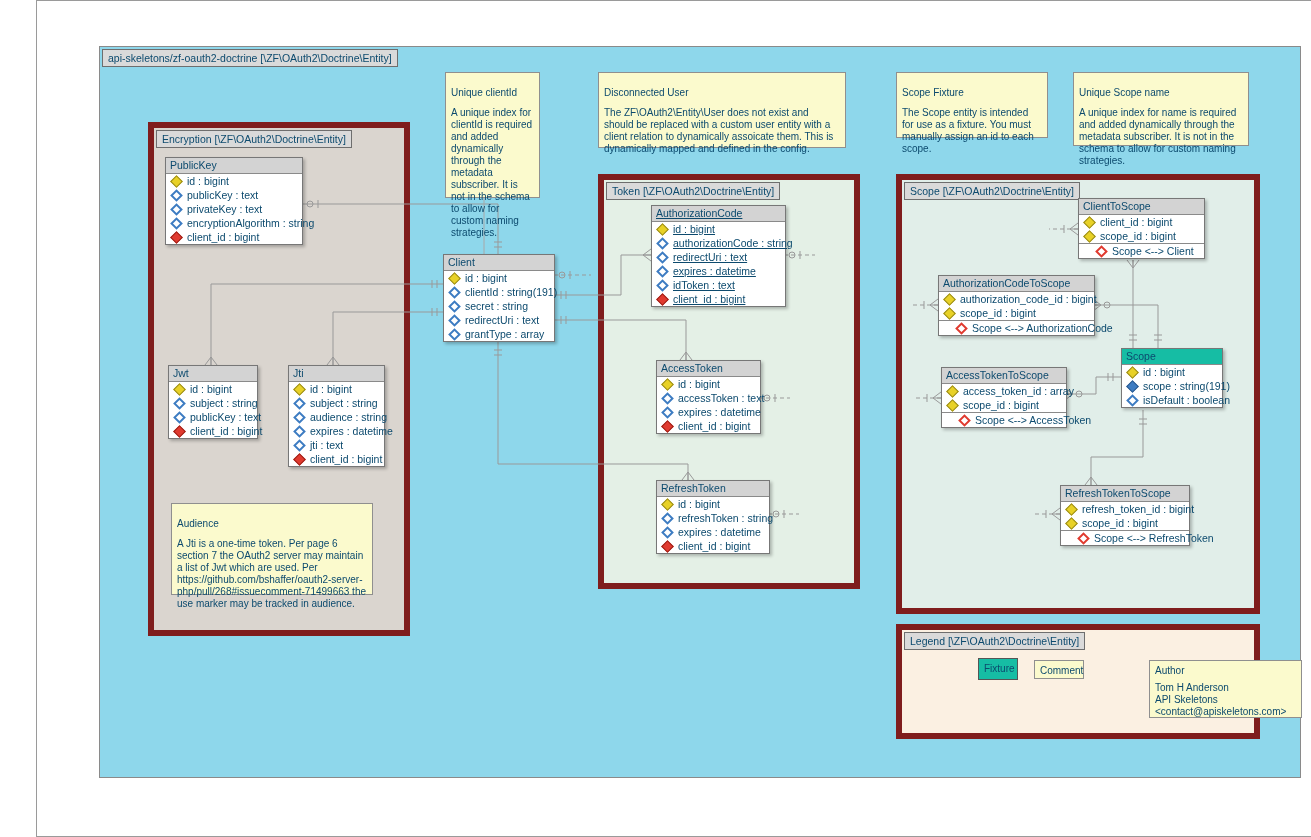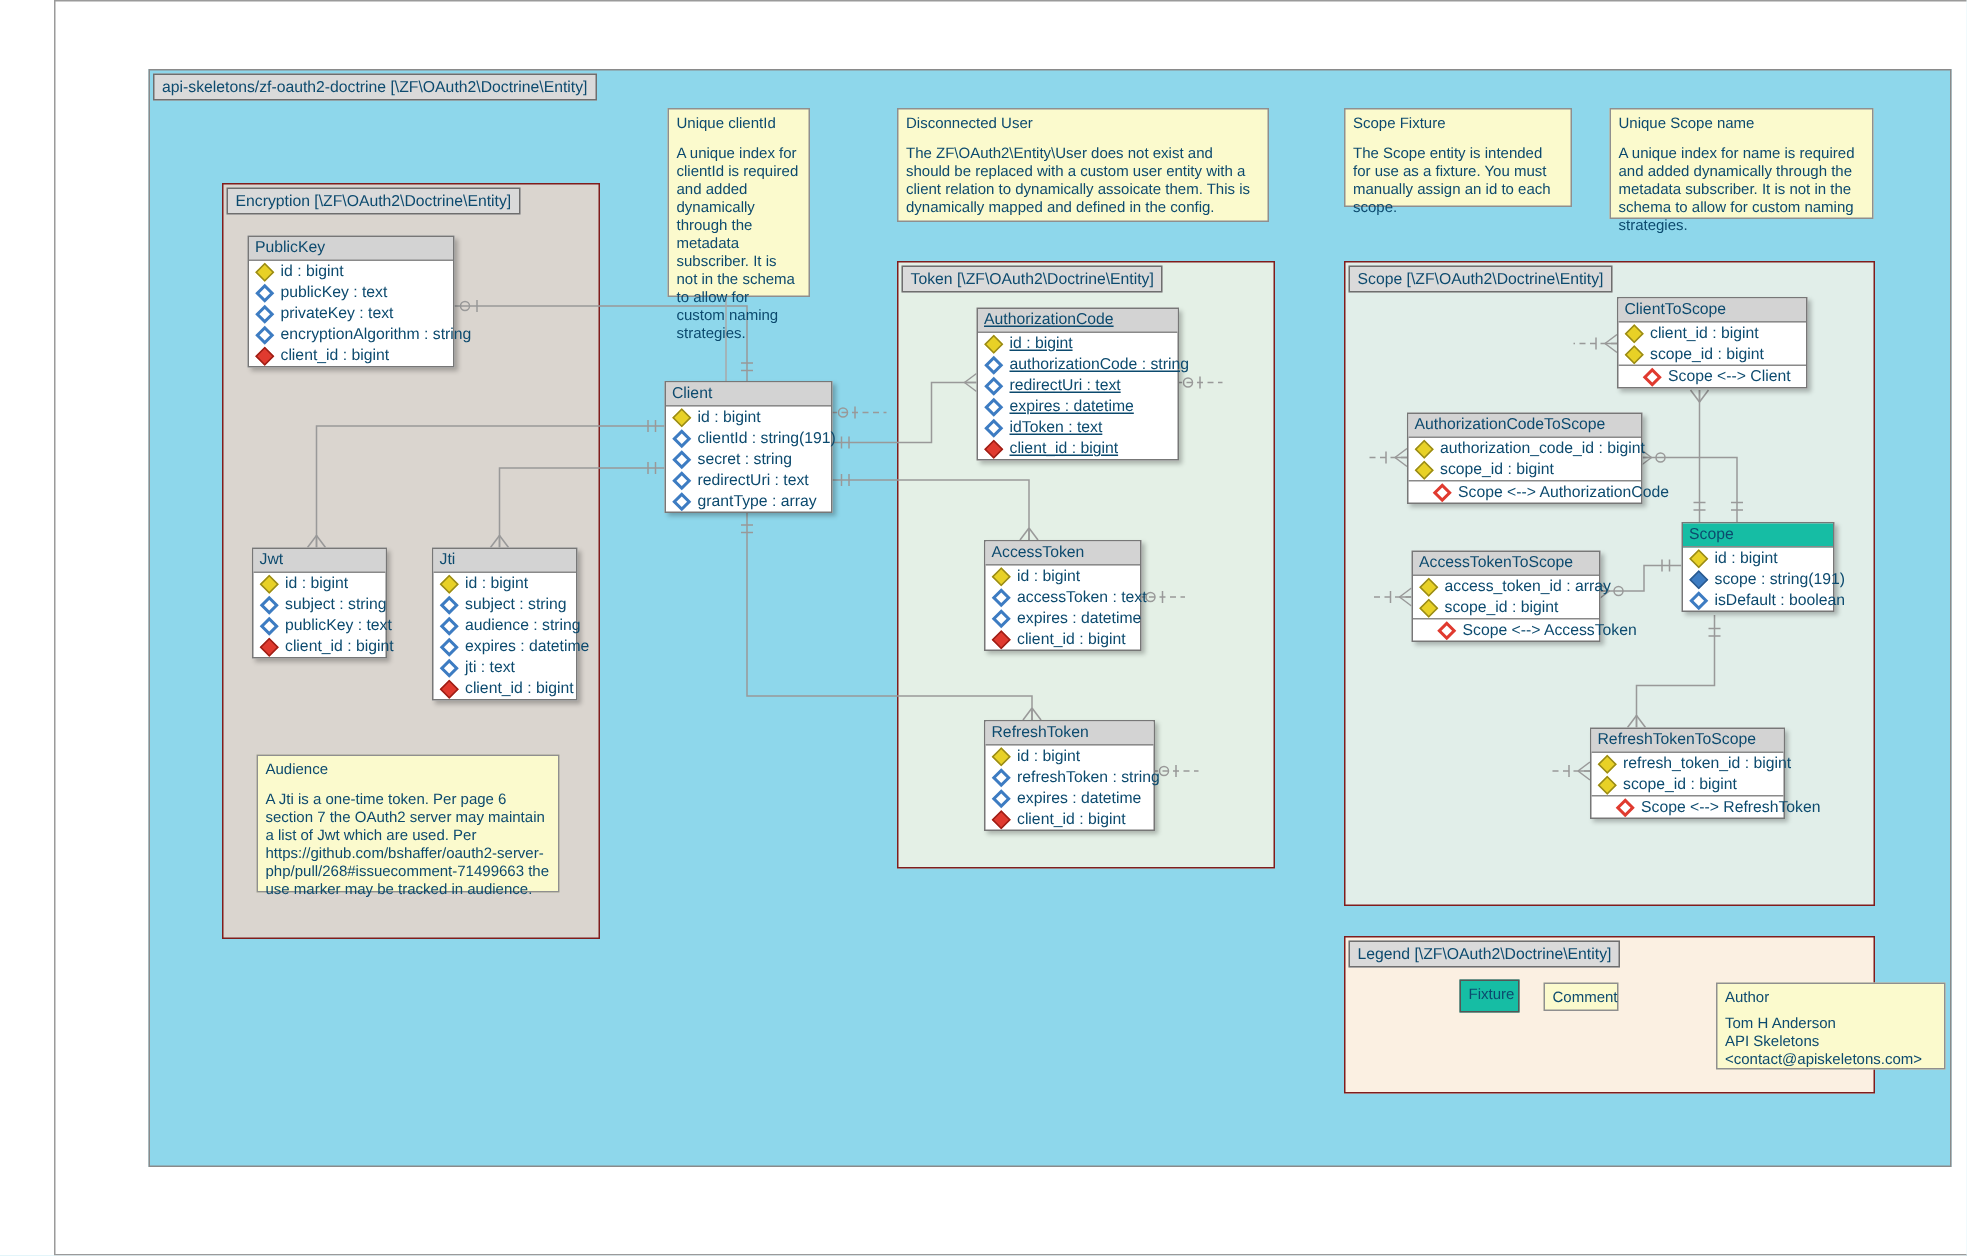--- a/index.html
+++ b/index.html
@@ -1,28 +1,28 @@
 <!DOCTYPE html>
 <html><head>
 <meta charset="utf-8">
 <style>
   html,body{margin:0;padding:0;background:#fff;}
   #page{position:relative;width:1311px;height:837px;background:#ffffff;border:1px solid #9a9a9a;box-sizing:border-box;
         font-family:"Liberation Sans","DejaVu Sans",sans-serif;color:#0c4a6e;overflow:hidden;margin-left:36px;}
   #canvas{position:absolute;left:62px;top:45px;width:1200px;height:730px;background:#8ED7EB;border:1px solid #8a8a8a;}
   .tab{position:absolute;background:#DADADA;border:1px solid #6e6e6e;font-size:10.5px;line-height:12px;
        padding:2px 5px;white-space:nowrap;z-index:5;}
-  .region{position:absolute;border:1px solid #7f1d1d;z-index:1;}
+  .region{position:absolute;border:6px solid #7f1d1d;z-index:1;}
   .region .tab{left:2px;top:2px;}
   #region-encryption{left:48px;top:75px;width:250px;height:502px;background:#DAD5CF;}
   #region-token{left:498px;top:127px;width:250px;height:403px;background:#E4F0E6;}
   #region-scope{left:796px;top:127px;width:352px;height:428px;background:#E1EEE9;}
   #region-legend{left:796px;top:577px;width:352px;height:103px;background:#FBF0E2;}
   #conn-layer{position:absolute;left:0;top:0;width:1200px;height:730px;z-index:2;}
-  .note{position:absolute;background:#FBFACD;border:1px solid #8f8f8f;z-index:3;padding:4px 5px;font-size:10px;line-height:12px;box-sizing:border-box;}
+  .note{position:absolute;background:#FBFACD;border:1px solid #8f8f8f;z-index:3;padding:14px 5px;font-size:10px;line-height:12px;box-sizing:border-box;}
   .note .n-title{margin-bottom:8px;}
   .table{position:absolute;background:#ffffff;border:1px solid #777;z-index:4;font-size:10.5px;
          box-shadow:2px 2px 3px rgba(0,0,0,0.25);}
   .t-head{background:#D3D3D3;border-bottom:1px solid #8a8a8a;padding:1px 4px;height:13px;line-height:13px;}
   .table.teal .t-head{background:#16BDA4;}
   .t-row{display:flex;align-items:center;height:14px;padding:0 4px;white-space:nowrap;}
   .t-row.rel-row{border-top:1px solid #8a8a8a;padding-left:16px;}
   .dia{display:inline-block;flex:none;margin:0 6px 0 2px;transform:rotate(45deg);}
   .dia.pk{width:7px;height:7px;background:#E8D126;border:1px solid #97891a;}
   .dia.attr{width:5px;height:5px;background:#fff;border:2px solid #3D7CC2;}

